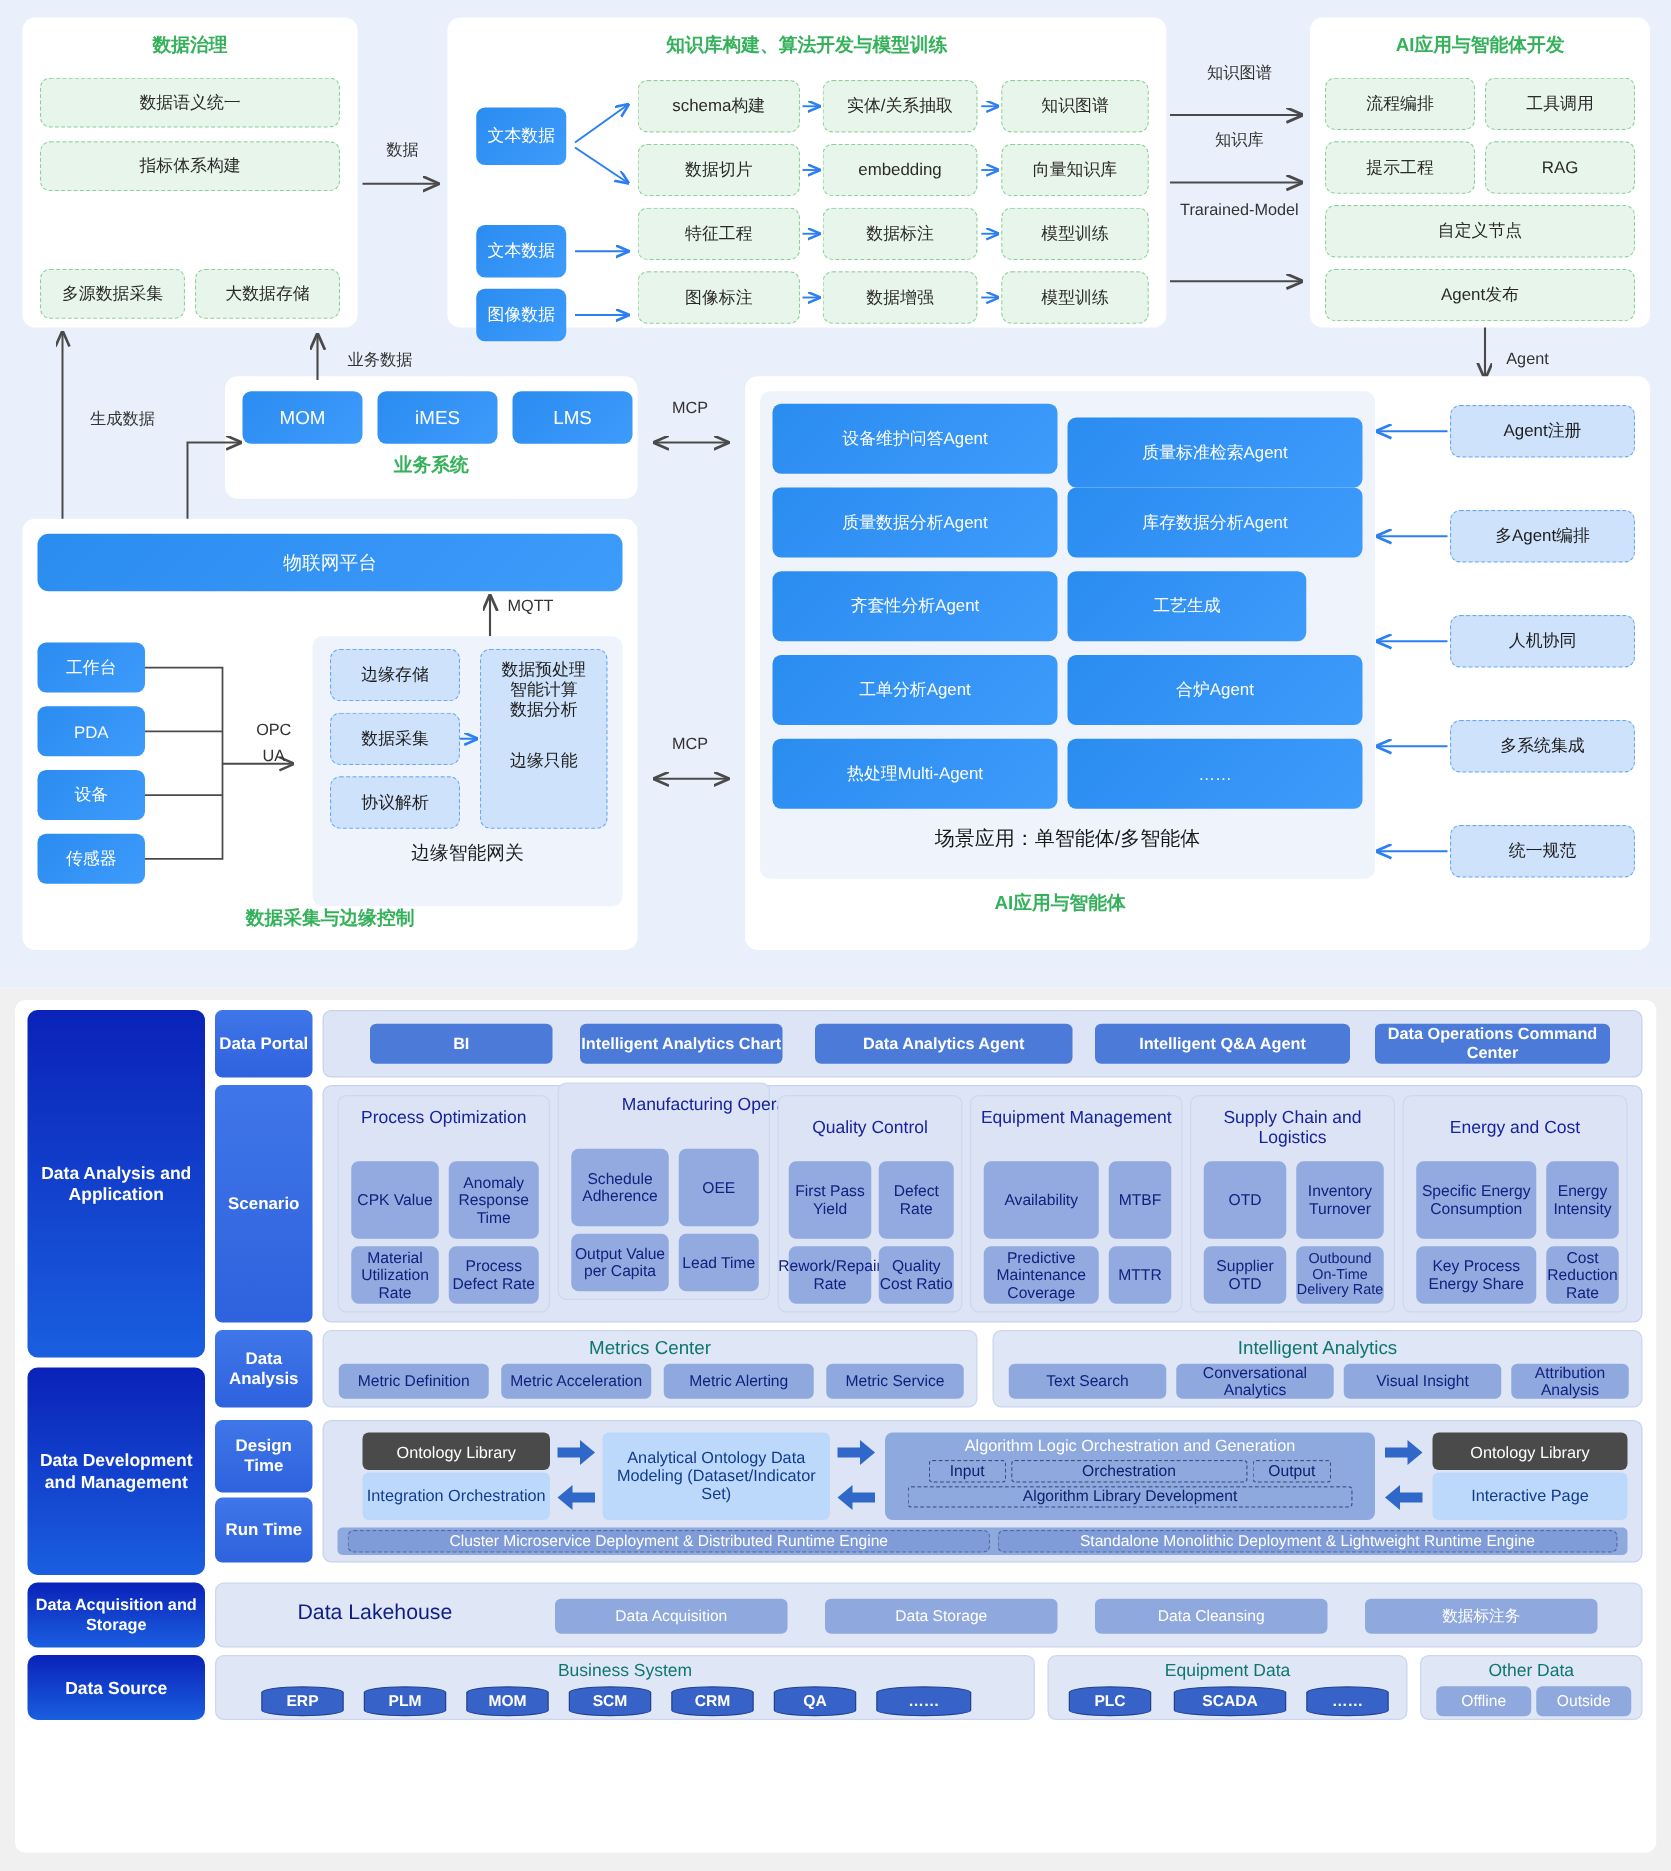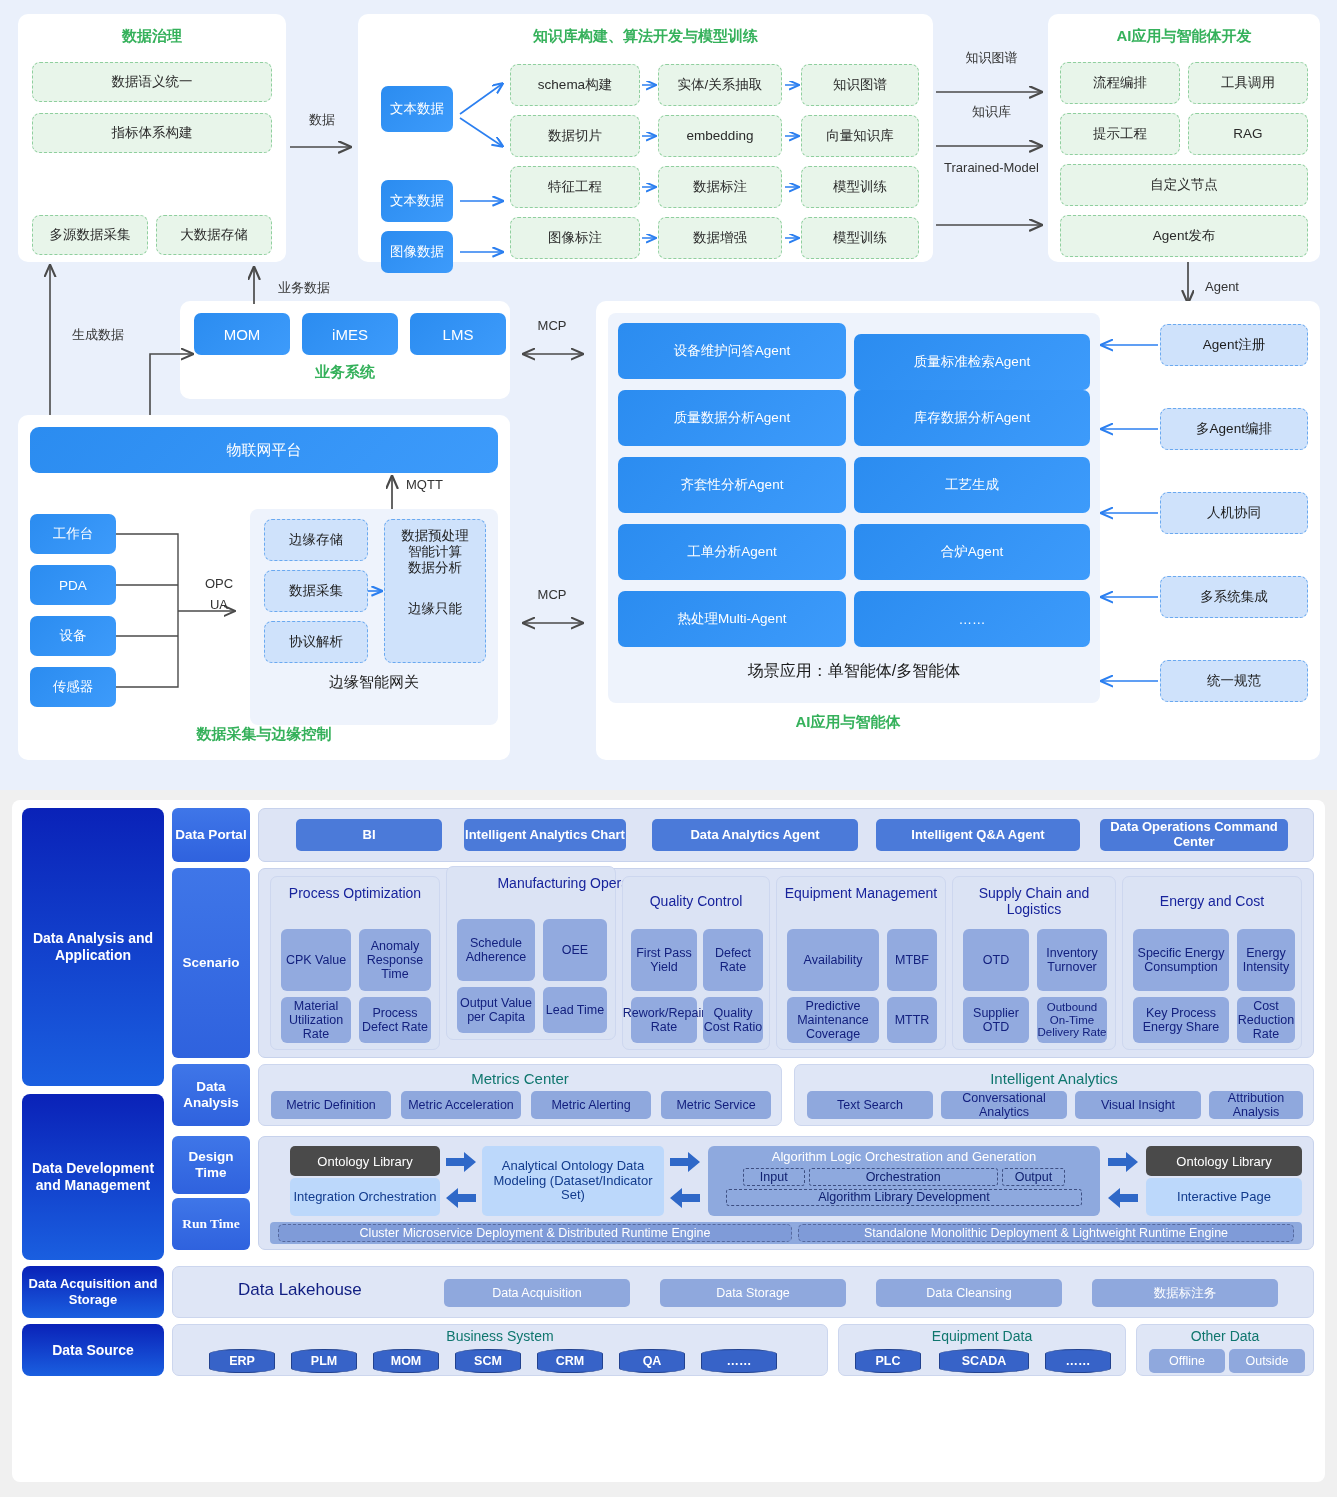--- a/index.html
+++ b/index.html
@@ -316,21 +316,21 @@
     <line x1="6" y1="8" x2="64" y2="8" stroke="#4a4a4a" stroke-width="1.6" marker-end="url(#ag2)" marker-start="url(#ag2s)"></line>
   </svg>
 
   <div class="card" style="left:596px;top:301px;width:724px;height:459px;">
     <div style="position:absolute;left:12px;top:12px;width:492px;height:390px;background:#eef3fc;border-radius:8px;">
       <div class="bbox" style="position:absolute;left:10px;top:10px;width:228px;height:56px;">设备维护问答Agent</div>
       <div class="bbox" style="position:absolute;left:246px;top:21px;width:236px;height:56px;">质量标准检索Agent</div>
       <div class="bbox" style="position:absolute;left:10px;top:77px;width:228px;height:56px;">质量数据分析Agent</div>
       <div class="bbox" style="position:absolute;left:246px;top:77px;width:236px;height:56px;">库存数据分析Agent</div>
       <div class="bbox" style="position:absolute;left:10px;top:144px;width:228px;height:56px;">齐套性分析Agent</div>
-      <div class="bbox" style="position:absolute;left:246px;top:144px;width:236px;height:56px;">工艺生成</div>
+      <div class="bbox" style="position:absolute;left:246px;top:144px;width:191px;height:56px;">工艺生成</div>
       <div class="bbox" style="position:absolute;left:10px;top:211px;width:228px;height:56px;">工单分析Agent</div>
       <div class="bbox" style="position:absolute;left:246px;top:211px;width:236px;height:56px;">合炉Agent</div>
       <div class="bbox" style="position:absolute;left:10px;top:278px;width:228px;height:56px;">热处理Multi-Agent</div>
       <div class="bbox" style="position:absolute;left:246px;top:278px;width:236px;height:56px;">……</div>
       <div style="position:absolute;top:348px;width:100%;text-align:center;font-size:16px;color:#1a1a1a;">场景应用：单智能体/多智能体</div>
     </div>
 
     <div class="dbox" style="position:absolute;left:564px;top:23px;width:148px;height:42px;">Agent注册</div>
     <div class="dbox" style="position:absolute;left:564px;top:107px;width:148px;height:42px;">多Agent编排</div>
     <div class="dbox" style="position:absolute;left:564px;top:191px;width:148px;height:42px;">人机协同</div>
@@ -361,21 +361,21 @@
 
     <div class="llabel" style="left:10px;top:8px;width:142px;height:278px;">Data Analysis and Application</div>
     <div class="llabel" style="left:10px;top:294px;width:142px;height:166px;">Data Development and Management</div>
     <div class="llabel" style="left:10px;top:466px;width:142px;height:52px;font-size:13px;">Data Acquisition and Storage</div>
     <div class="llabel" style="left:10px;top:524px;width:142px;height:52px;">Data Source</div>
 
     <div class="l2" style="left:160px;top:8px;width:78px;height:54px;">Data Portal</div>
     <div class="l2" style="left:160px;top:68px;width:78px;height:190px;">Scenario</div>
     <div class="l2" style="left:160px;top:264px;width:78px;height:62px;">Data Analysis</div>
     <div class="l2" style="left:160px;top:336px;width:78px;height:58px;">Design Time</div>
-    <div class="l2" style="left:160px;top:398px;width:78px;height:52px;font-family:Liberation Serif, serif;">Run Time</div>
+    <div class="l2" style="left:160px;top:398px;width:78px;height:52px;">Run Time</div>
 
     <div class="tray" style="left:246px;top:8px;width:1056px;height:54px;"></div>
     <div class="pill" style="left:284px;top:19px;width:146px;height:32px;">BI</div>
     <div class="pill" style="left:452px;top:19px;width:162px;height:32px;">Intelligent Analytics Chart</div>
     <div class="pill" style="left:640px;top:19px;width:206px;height:32px;">Data Analytics Agent</div>
     <div class="pill" style="left:864px;top:19px;width:204px;height:32px;">Intelligent Q&amp;A Agent</div>
     <div class="pill" style="left:1088px;top:19px;width:188px;height:32px;">Data Operations Command Center</div>
 
     <div class="tray" style="left:246px;top:68px;width:1056px;height:190px;"></div>
 

